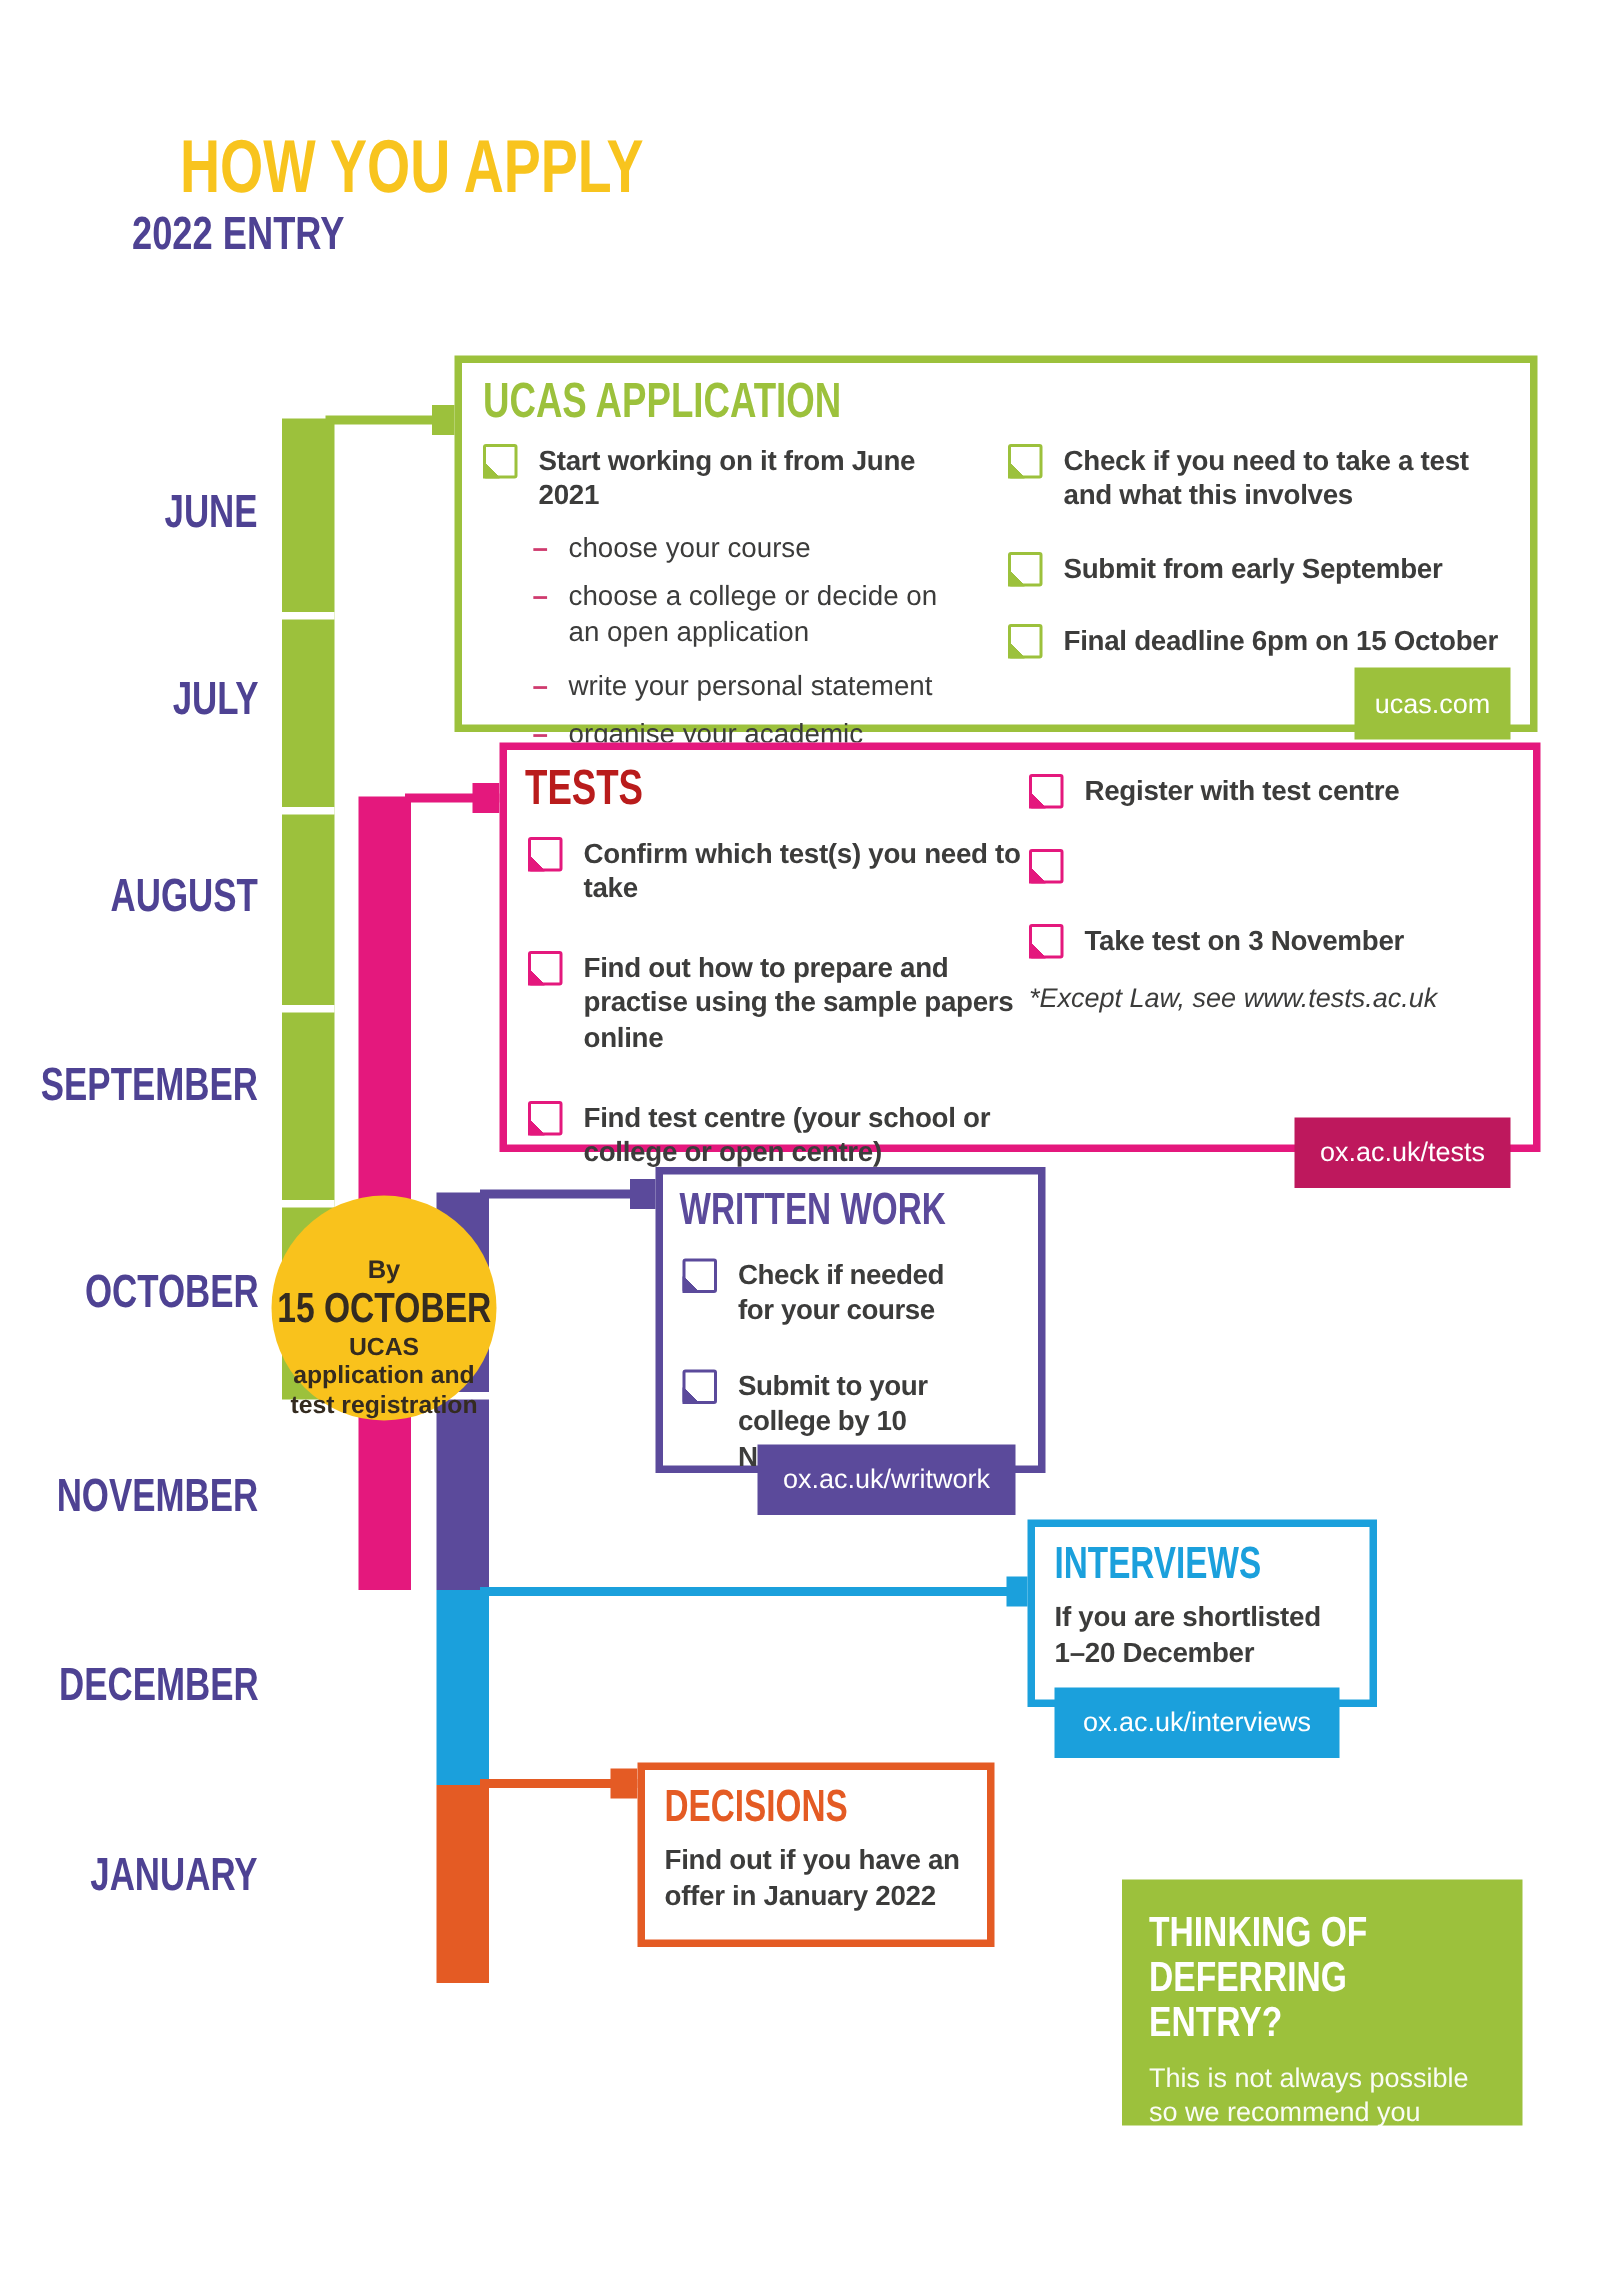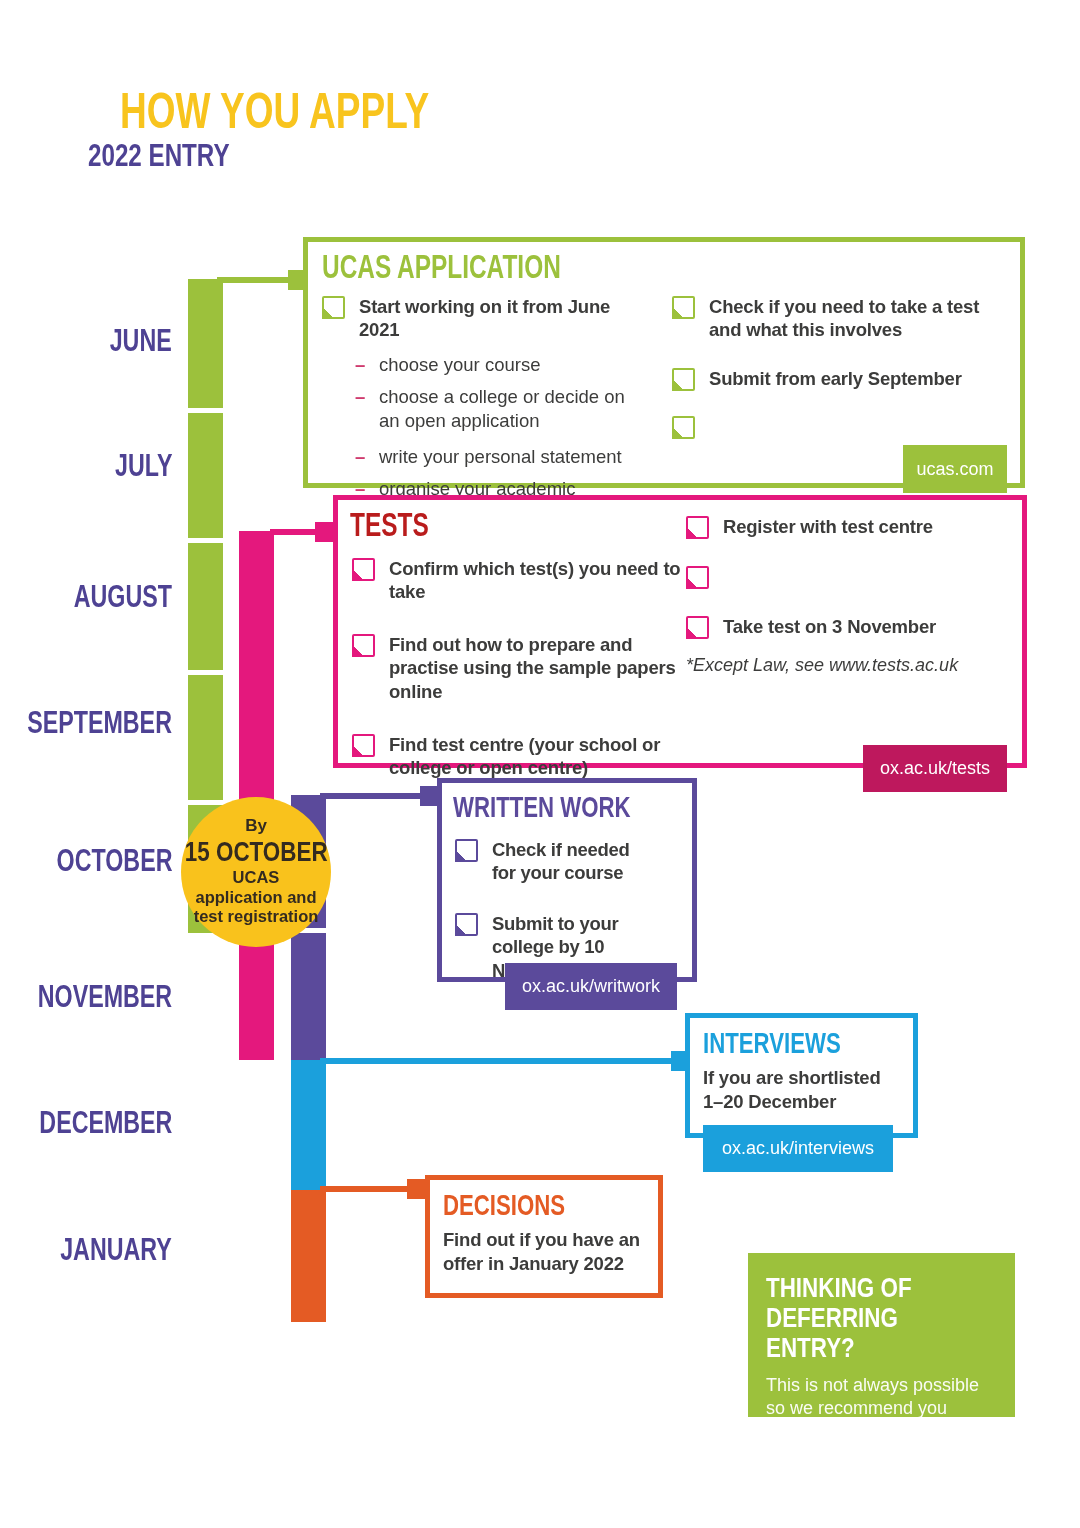--- a/index.html
+++ b/index.html
@@ -29,21 +29,21 @@
 
   
   .conn{position:absolute;height:6px;}
   .stub{position:absolute;width:18px;height:20px;}
   .c-green {background:#9cc13c;} .c-pink{background:#e4187d;} .c-purple{background:#5b4a9b;}
   .c-blue{background:#1ba0dc;} .c-orange{background:#e45b24;}
 
   
   .badge{position:absolute;left:181px;top:797px;width:150px;height:150px;border-radius:50%;
          background:#f9c21c;display:flex;flex-direction:column;align-items:center;
-         justify-content:center;text-align:center;color:#342b20;z-index:5;}
+         justify-content:flex-end;text-align:center;color:#342b20;z-index:5;}
   .badge-pre{font-size:17px;font-weight:700;line-height:1.1;}
   .badge-date{font-size:28px;font-weight:700;line-height:1.15;}
   .badge-date .cond{transform-origin:center;transform:scaleX(.8);}
   .badge-desc{font-size:16.5px;font-weight:700;line-height:1.18;width:138px;}
 
   
   .box{position:absolute;background:#fff;border-style:solid;border-width:5px;}
   .box-ucas      {left:303px;top:237px;width:712px;height:241px;border-color:#9cc13c;}
   .box-tests     {left:333px;top:495px;width:684px;height:263px;border-color:#e4187d;}
   .box-written   {left:437px;top:778px;width:250px;height:194px;border-color:#5b4a9b;}
@@ -157,20 +157,21 @@
     <div class="item" style="margin-bottom:26px">
       <span class="cb cb-green"></span>
       <span class="txt">Check if you need to take a test and what this involves</span>
     </div>
     <div class="item" style="margin-bottom:24px">
       <span class="cb cb-green"></span>
       <span class="txt">Submit from early September</span>
     </div>
     <div class="item">
       <span class="cb cb-green"></span>
+      <span class="txt">Final deadline 6pm on 15 October</span>
     </div>
   </div>
   <div class="tag tag-ucas">ucas.com</div>
 
   <div class="box box-tests"></div>
   <div class="box-title t-tests"><span class="cond">TESTS</span></div>
   <div class="col" style="left:352px;top:557px;width:330px">
     <div class="item" style="margin-bottom:30px">
       <span class="cb cb-pink"></span>
       <span class="txt">Confirm which test(s) you need to take</span>

